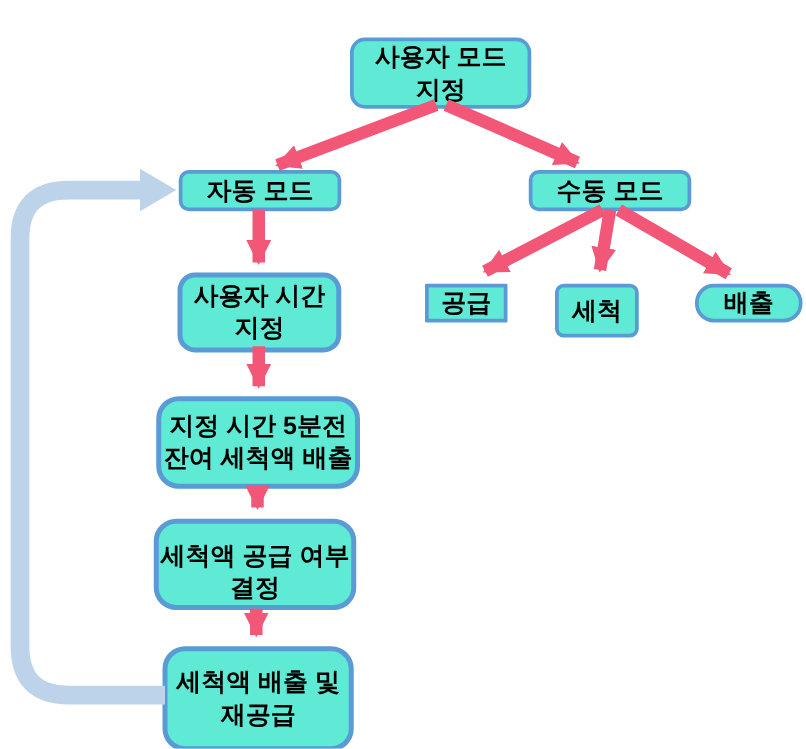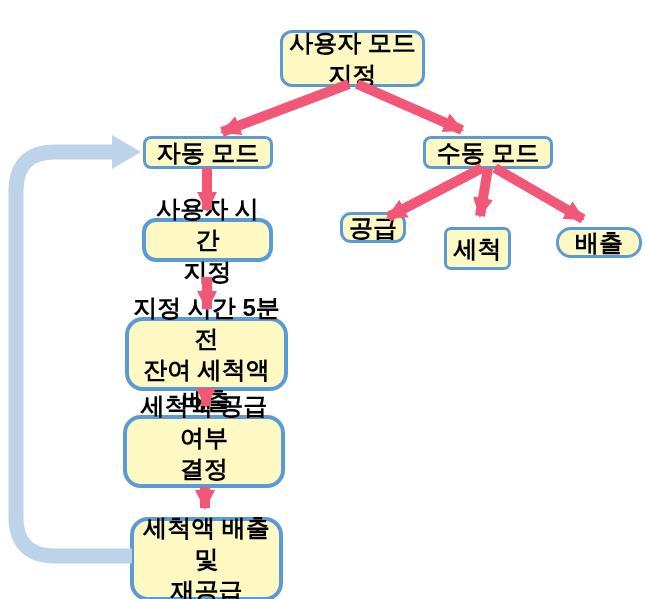--- a/index.html
+++ b/index.html
@@ -13,26 +13,26 @@
   #canvas{
     position:relative;
     width:645px;height:599px;
     background:var(--background);
     font-family:"Liberation Sans","DejaVu Sans",sans-serif;
     overflow:hidden;
   }
   .node{
     position:absolute;
     box-sizing:border-box;
-    background:#fef9c3;
+    background:#5eead4;
     border:3px solid var(--box-border);
     display:flex;align-items:center;justify-content:center;
     text-align:center;
     font-weight:bold;
-    font-size:24px;
+    font-size:20px;
     line-height:1.3;
     color:var(--text);
     z-index:1;
   }
   .node .lbl{white-space:pre-line;}
   .node.big{border-width:4px;}
   #edges{
     position:absolute;left:0;top:0;width:645px;height:599px;
     z-index:2;
     pointer-events:none;
@@ -53,33 +53,33 @@
   </div>
 
   <div class="node" style="left:143px;top:136px;width:130px;height:33px;border-radius:8px;">
     <span class="lbl">자동 모드</span>
   </div>
 
   <div class="node" style="left:423px;top:136px;width:130px;height:33px;border-radius:8px;">
     <span class="lbl">수동 모드</span>
   </div>
 
-  <div class="node" style="left:340px;top:212px;width:66px;height:31px;border-radius:11px;">
+  <div class="node" style="left:340px;top:227px;width:66px;height:31px;border-radius:1px;">
     <span class="lbl">공급</span>
   </div>
 
   <div class="node" style="left:444px;top:227px;width:67px;height:43px;border-radius:7px;">
     <span class="lbl">세척</span>
   </div>
 
   <div class="node" style="left:556px;top:227px;width:86px;height:31px;border-radius:15px;">
     <span class="lbl">배출</span>
   </div>
 
-  <div class="node big" style="left:142px;top:218px;width:131px;height:44px;border-radius:14px;">
+  <div class="node big" style="left:142px;top:218px;width:131px;height:64px;border-radius:14px;">
     <span class="lbl">사용자 시간
 지정</span>
   </div>
 
   <div class="node big" style="left:125px;top:317px;width:163px;height:74px;border-radius:18px;">
     <span class="lbl">지정 시간 5분전
 잔여 세척액 배출</span>
   </div>
 
   <div class="node big" style="left:123px;top:415px;width:162px;height:73px;border-radius:18px;align-items:flex-end;">

